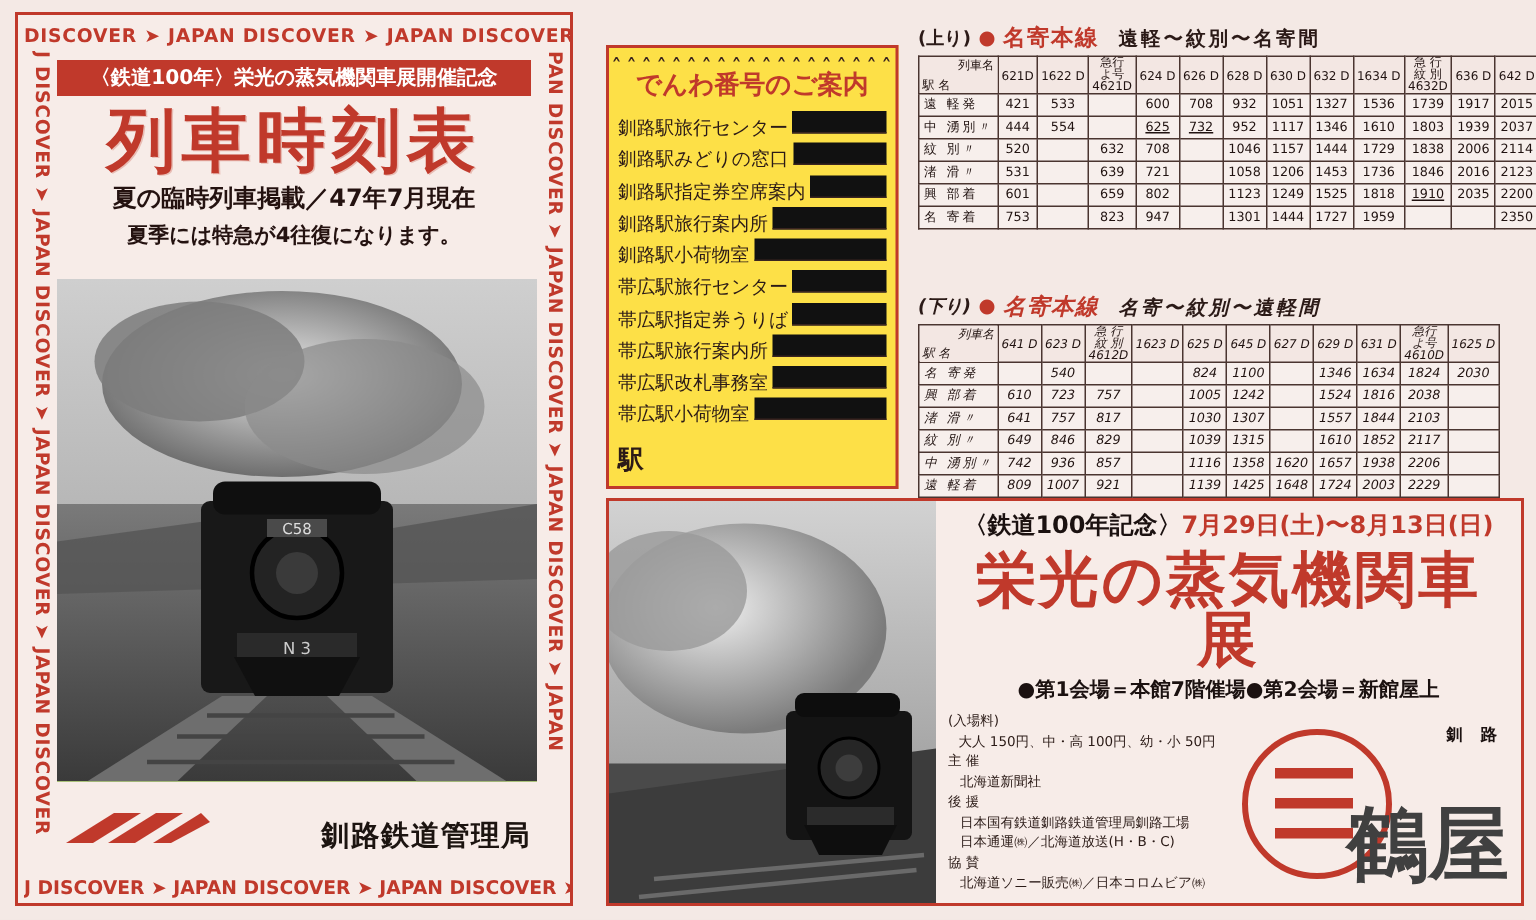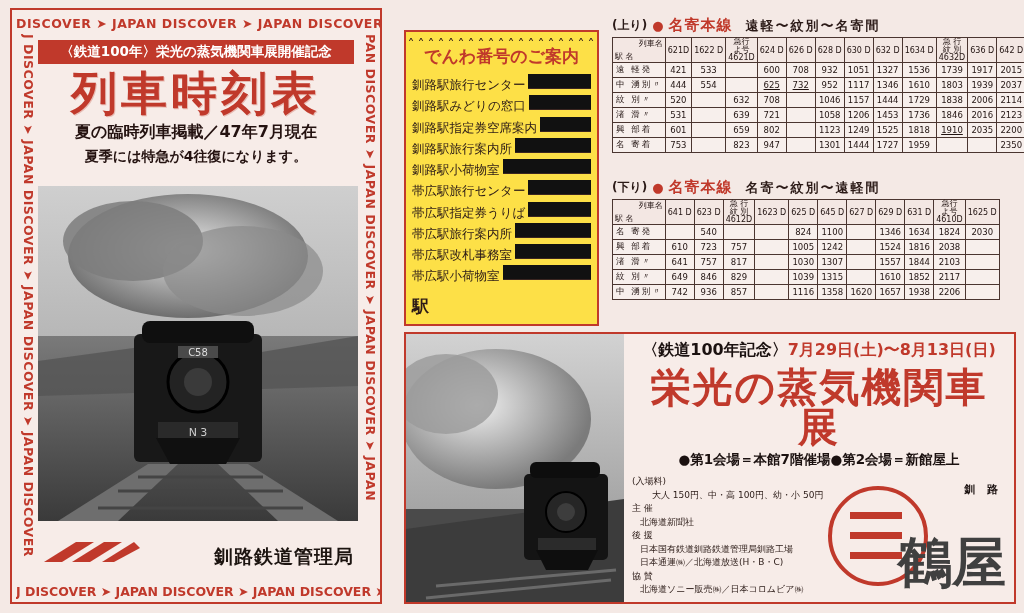--- a/index.html
+++ b/index.html
@@ -417,21 +417,21 @@
         <td>1959</td>
         <td></td>
         <td></td>
         <td>2350</td>
 
       </tr>
     </tbody>
       </table>
   </div>
 
-  <div class="tt" style="left:612px;top:178px;">
+  <div class="tt" style="left:612px;top:195px;font-style:italic;">
     <div class="tt-head">
       <span class="tt-dir">(下り)</span>
       <span class="tt-dot">●</span>
       <span class="tt-line">名寄本線</span>
       <span class="tt-seg">名寄〜紋別〜遠軽間</span>
     </div>
     <table class="grid">
       <tbody>
           <tr>
         <th class="corner">
@@ -515,20 +515,34 @@
         <td>742</td>
         <td>936</td>
         <td class="bold">857</td>
         <td></td>
         <td>1116</td>
         <td>1358</td>
         <td>1620</td>
         <td>1657</td>
         <td>1938</td>
         <td>2206</td>
+        <td></td>
+      </tr>
+      <tr>
+        <td class="stn">遠 軽着</td>
+        <td>809</td>
+        <td>1007</td>
+        <td class="bold">921</td>
+        <td></td>
+        <td>1139</td>
+        <td>1425</td>
+        <td>1648</td>
+        <td>1724</td>
+        <td>2003</td>
+        <td>2229</td>
         <td></td>
       </tr>
     </tbody>
       </table>
   </div>
 
   <div class="ad">
     <div class="ad-photo">
       <svg width="218" height="268" viewBox="0 0 218 268">
         <defs>
@@ -559,21 +573,21 @@
       </svg>
     </div>
     <div class="ad-body">
       <div class="ad-date">
         <span class="blk">〈鉄道100年記念〉</span><span>7月29日(土)〜8月13日(日)</span>
       </div>
       <div class="ad-title">栄光の蒸気機関車展</div>
       <div class="ad-venue">●第1会場＝本館7階催場●第2会場＝新館屋上</div>
       <div class="ad-small">
         <div>(入場料)</div>
-        <div style="margin-left:20px">大人 150円、中・高 100円、幼・小 50円</div>
+        <div style="margin-left:7px">大人 150円、中・高 100円、幼・小 50円</div>
         <div>主  催</div>
         <div style="margin-left:8px">北海道新聞社</div>
         <div>後  援</div>
         <div style="margin-left:8px;white-space:pre-line">日本国有鉄道釧路鉄道管理局釧路工場
 日本通運㈱／北海道放送(H・B・C)</div>
         <div>協  賛</div>
         <div style="margin-left:8px">北海道ソニー販売㈱／日本コロムビア㈱</div>
       </div>
 
       <div class="tsuruya">

